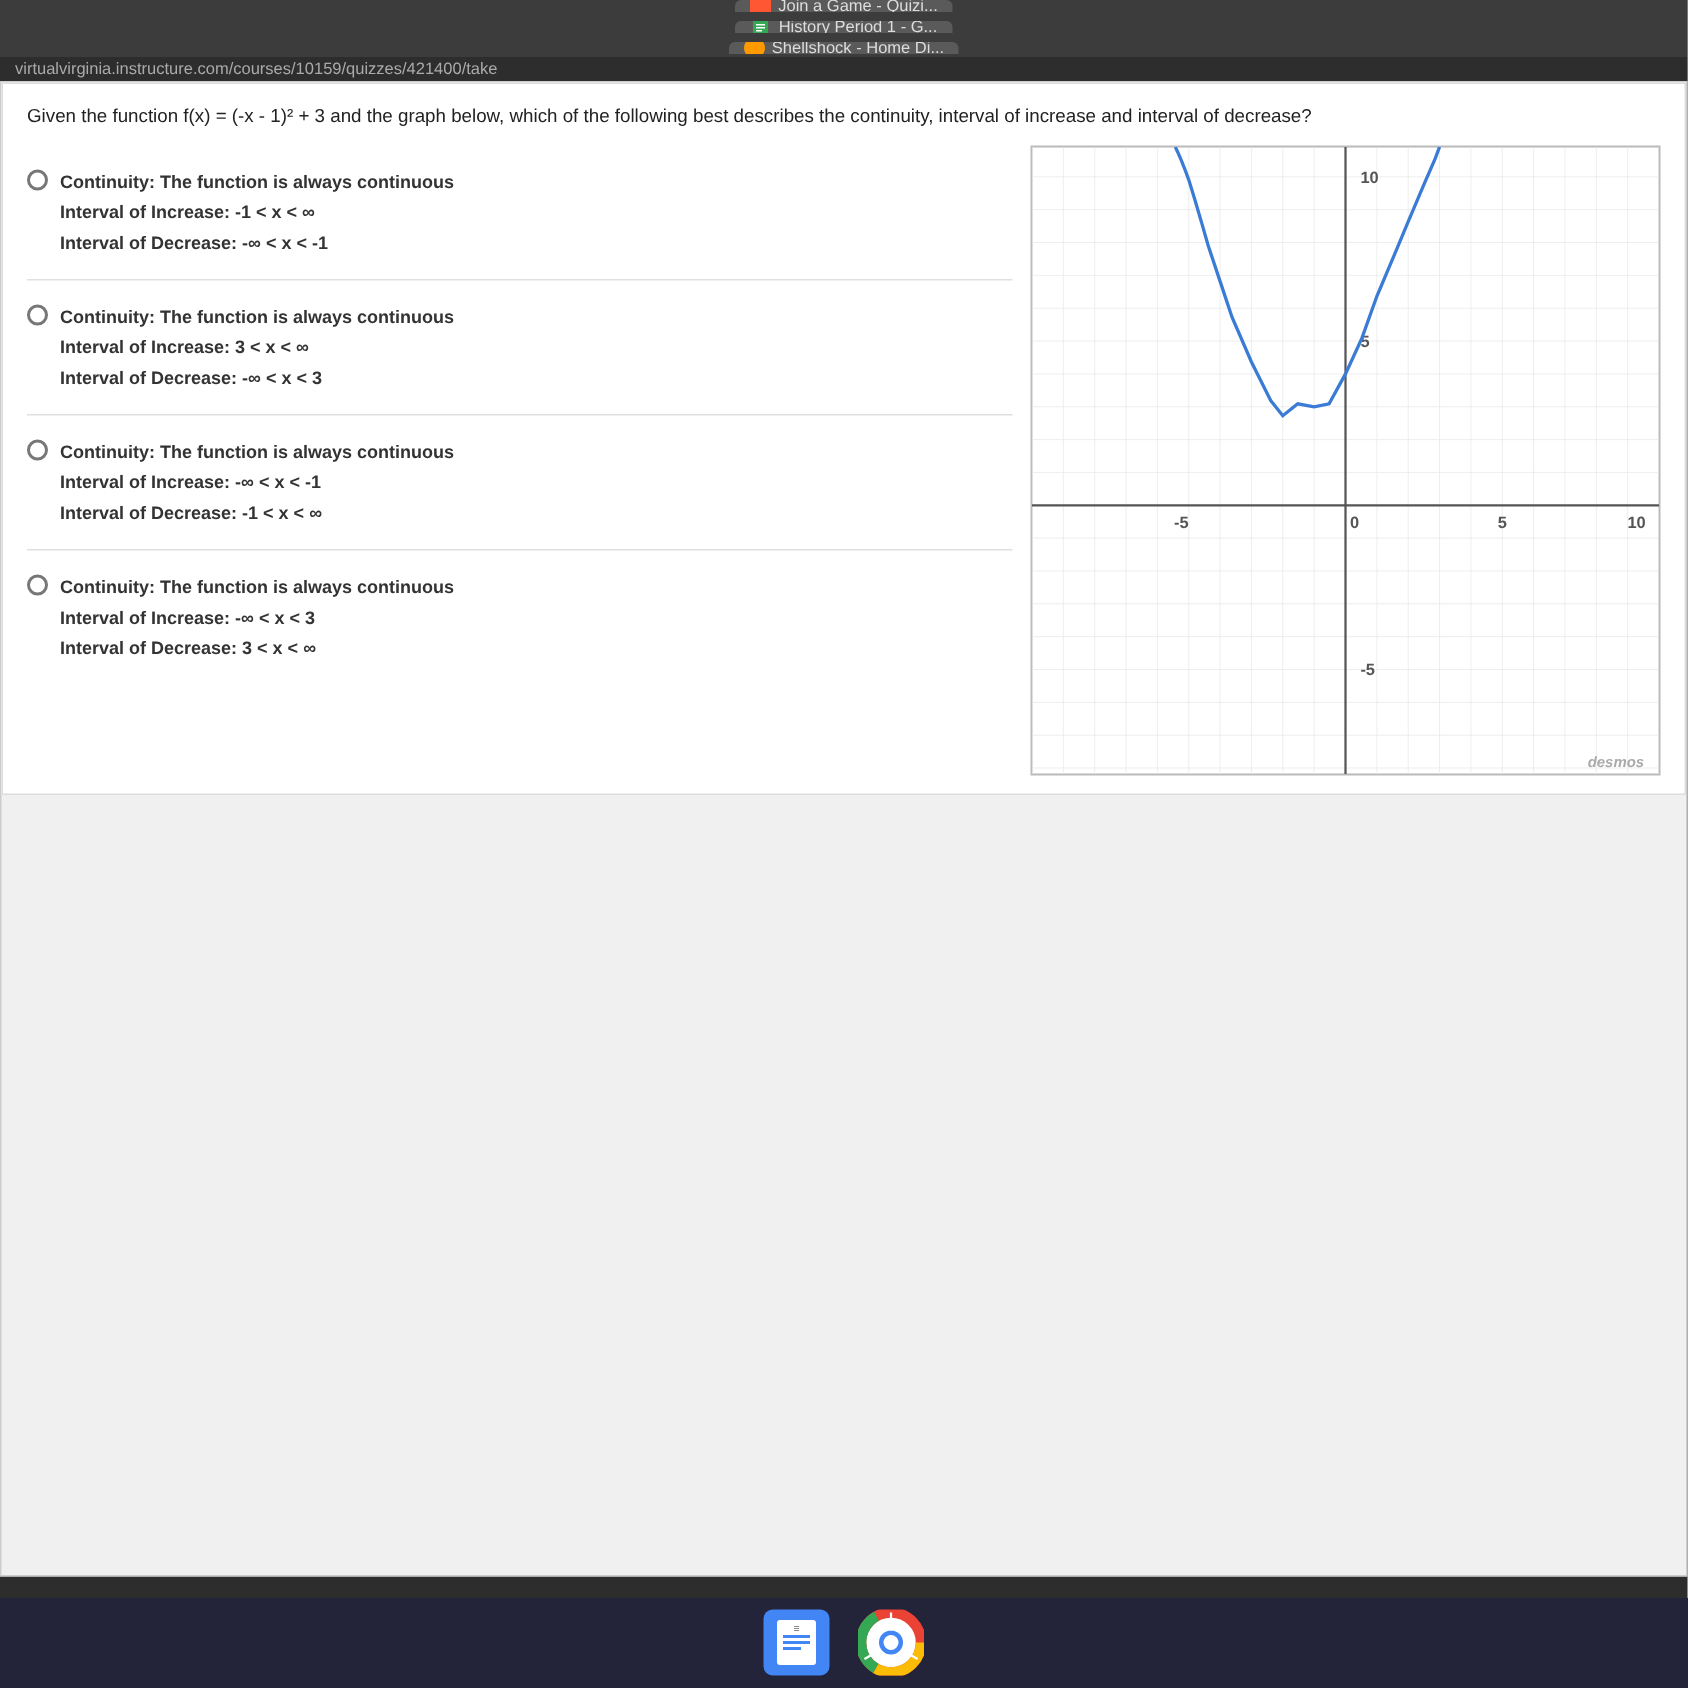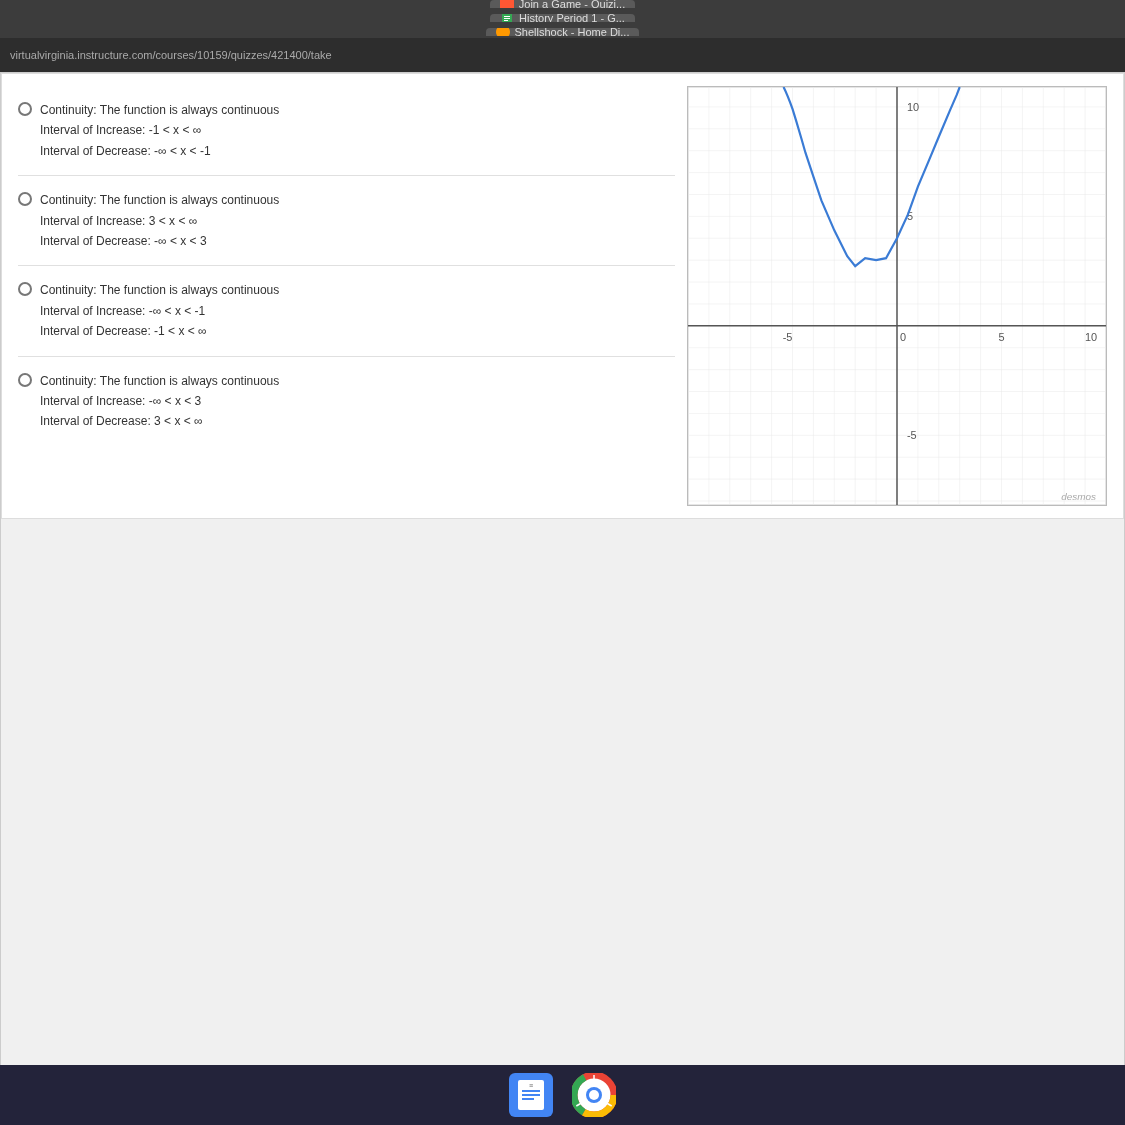--- a/index.html
+++ b/index.html
@@ -37,21 +37,21 @@
     }
     .tab-icon {
       width: 14px;
       height: 14px;
       flex-shrink: 0;
     }
 
     
     .url-bar {
       background: #2d2d2d;
-      height: 34px;
+      height: 16px;
       display: flex;
       align-items: center;
       padding: 0 10px;
       color: #aaa;
       font-size: 11px;
       overflow: hidden;
     }
 
     
     .content-area {
@@ -72,20 +72,21 @@
     .question-text {
       font-size: 12.5px;
       color: #222;
       line-height: 1.5;
       margin-bottom: 10px;
     }
 
     .question-layout {
       display: flex;
       gap: 2px;
+      font-weight: bold;
     }
 
     .answers-section {
       flex: 1;
       padding-right: 10px;
     }
 
     .graph-section {
       width: 420px;
       flex-shrink: 0;
@@ -200,20 +201,21 @@
     <span>Join: 5.2a Home...</span>
   </div>
 </div>
 
 <div class="url-bar">
   <span>virtualvirginia.instructure.com/courses/10159/quizzes/421400/take</span>
 </div>
 
 <div class="content-area">
   <div class="question-box">
+    <p class="question-text">Given the function f(x) = (-x - 1)² + 3 and the graph below, which of the following best describes the continuity, interval of increase and interval of decrease?</p>
 
     <div class="question-layout">
 
       <div class="answers-section">
 
         <div class="answer-choice">
           <div class="radio-circle"></div>
           <div class="answer-text">
             <span class="answer-line">Continuity: The function is always continuous</span>
             <span class="answer-line">Interval of Increase: -1 &lt; x &lt; ∞</span>

